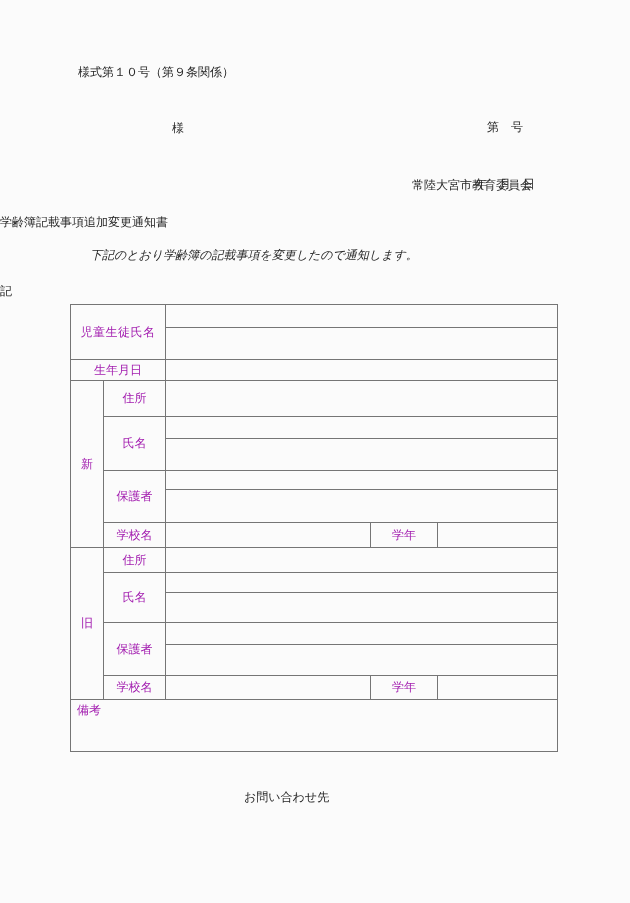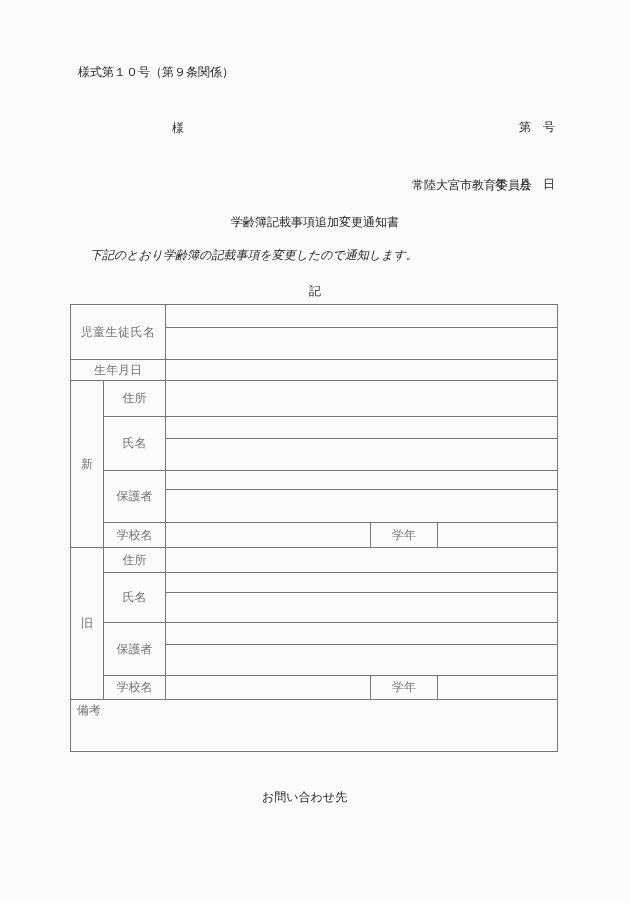--- a/index.html
+++ b/index.html
@@ -8,36 +8,36 @@
     width: 630px;
     height: 903px;
     margin: 0 auto;
     background: #fbfbfb;
     font-family: "Liberation Serif", "DejaVu Serif", serif;
     font-size: 12px;
     color: #262626;
     overflow: hidden;
   }
   .abs { position: absolute; line-height: 1.25; white-space: pre; }
-  .center { left: 0; width: 630px; text-align: center; }
-  .right-block { text-align: right; line-height: 19px; }
+  .center { left: 0; width: 630px; }
+  .right-block { text-align: center; line-height: 19px; }
 
   table.form {
     position: absolute;
     left: 70px;
     top: 304px;
     width: 487px;
     border-collapse: collapse;
     table-layout: fixed;
   }
   table.form td {
     border: 1px solid #757575;
     padding: 0;
     font-size: 12px;
-    color: #737373;
+    color: #a21caf;
     text-align: center;
     vertical-align: middle;
     overflow: hidden;
     line-height: 1.2;
     margin-top: 28px;
   }
   table.form td.sub { border-top-color: #8d8d8d; }
   table.form td.remarks {
     text-align: left;
     vertical-align: top;
@@ -141,15 +141,15 @@
       <td>学年</td>
       <td></td>
     </tr>
 
     <tr style="height:52px">
       <td colspan="5" class="remarks">備考</td>
     </tr>
   </tbody>
     </table>
 
-  <div class="abs" style="left:262px; top:790px;">お問い合わせ先</div>
+  <div class="abs" style="left:244px; top:790px;">お問い合わせ先</div>
 
 </div>
 
 </body></html>

